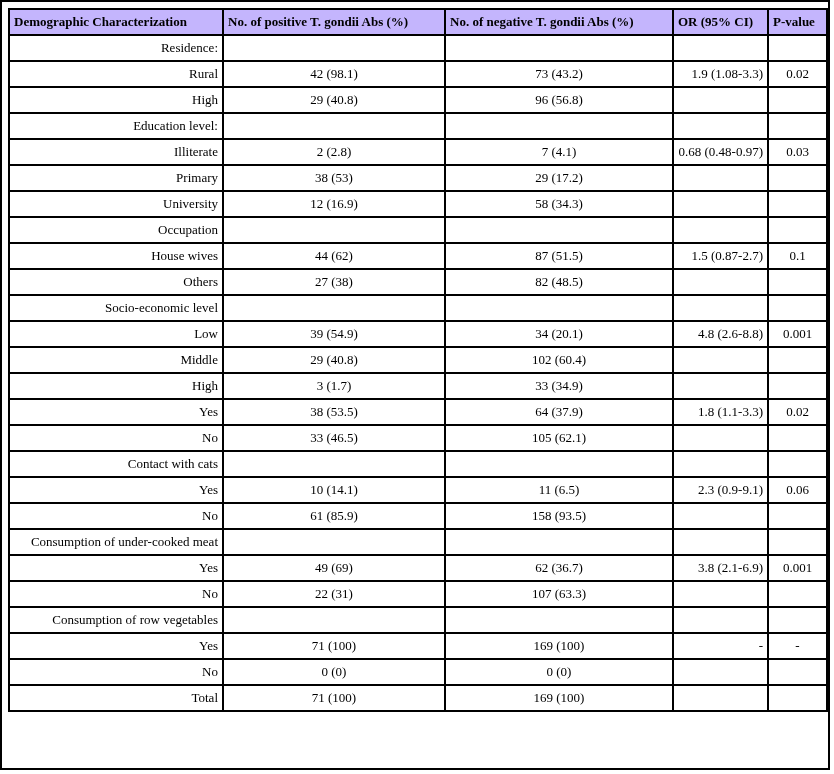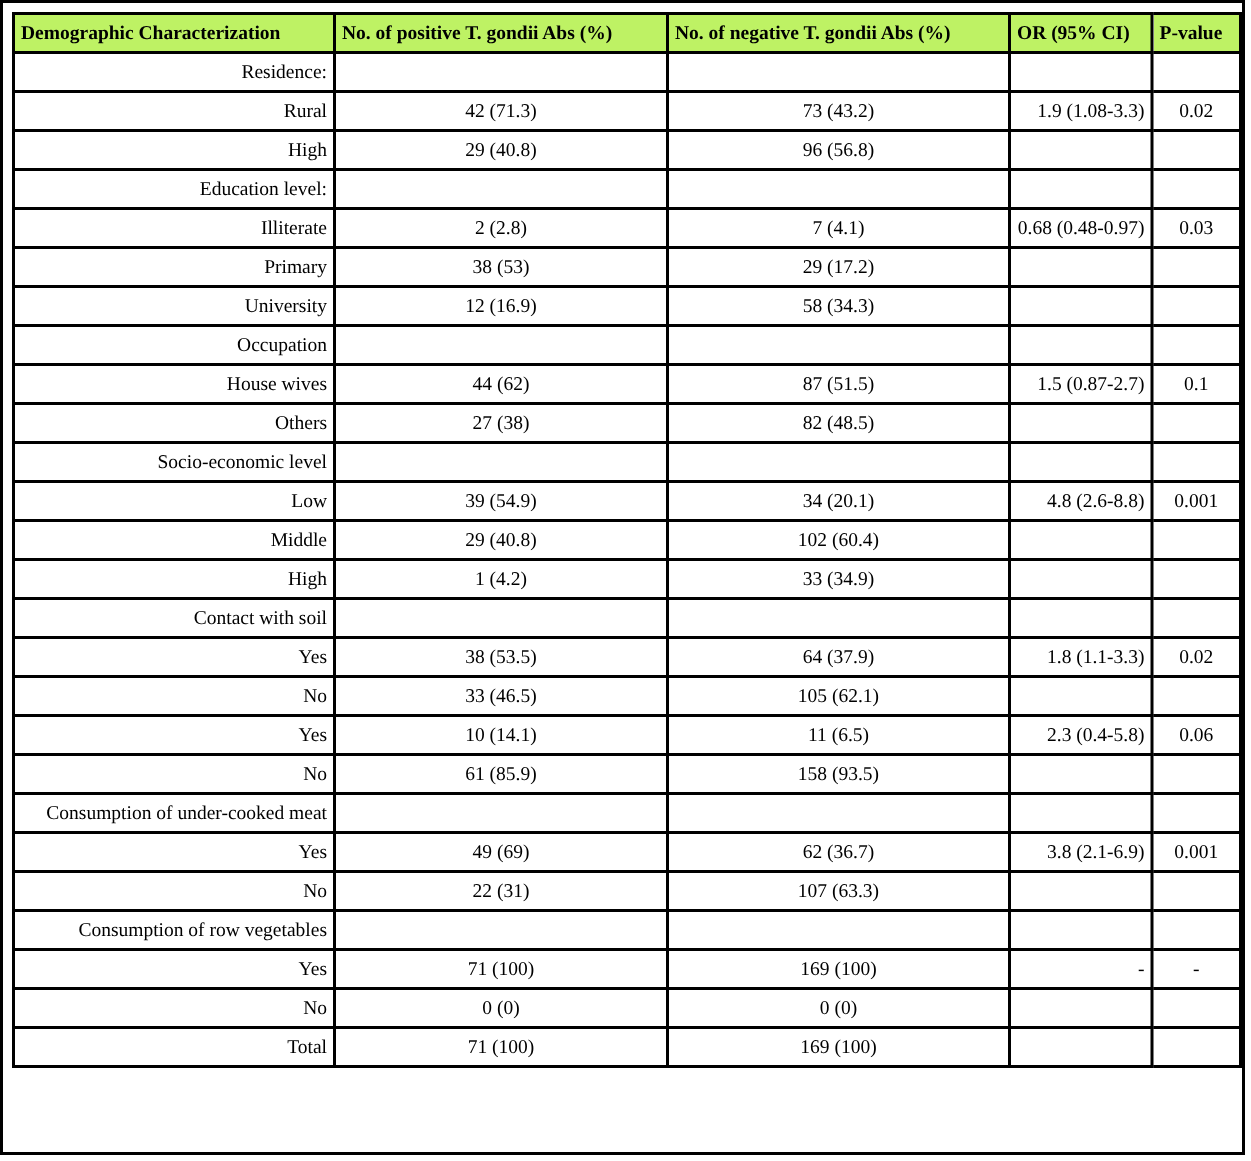--- a/index.html
+++ b/index.html
@@ -33,21 +33,21 @@
   table.demo-table td {
     border: 2px solid #000000;
     height: 22px;
     padding: 1px 4px;
     font-size: 13px;
     overflow: hidden;
     white-space: nowrap;
     box-sizing: content-box;
   }
   table.demo-table th {
-    background: #bef264;
+    background: #c4b5fd;
     text-align: left;
     font-weight: bold;
     font-size: 13px;
   }
   col.c1 { width: 214px; }
   col.c2 { width: 222px; }
   col.c3 { width: 228px; }
   col.c4 { width: 95px; }
   col.c5 { width: 59px; }
   td.label-cell { text-align: right; }
@@ -80,21 +80,21 @@
     <tbody>
         <tr>
           <td class="label-cell">Residence:</td>
           <td class="positive-count-cell"></td>
           <td class="negative-count-cell"></td>
           <td class="or-ci-cell"></td>
           <td class="p-value-cell"></td>
         </tr>
         <tr>
           <td class="label-cell">Rural</td>
-          <td class="positive-count-cell">42 (71.3)</td>
+          <td class="positive-count-cell">42 (98.1)</td>
           <td class="negative-count-cell">73 (43.2)</td>
           <td class="or-ci-cell">1.9 (1.08-3.3)</td>
           <td class="p-value-cell">0.02</td>
         </tr>
         <tr>
           <td class="label-cell">High</td>
           <td class="positive-count-cell">29 (40.8)</td>
           <td class="negative-count-cell">96 (56.8)</td>
           <td class="or-ci-cell"></td>
           <td class="p-value-cell"></td>
@@ -164,51 +164,51 @@
         </tr>
         <tr>
           <td class="label-cell">Middle</td>
           <td class="positive-count-cell">29 (40.8)</td>
           <td class="negative-count-cell">102 (60.4)</td>
           <td class="or-ci-cell"></td>
           <td class="p-value-cell"></td>
         </tr>
         <tr>
           <td class="label-cell">High</td>
-          <td class="positive-count-cell">1 (4.2)</td>
+          <td class="positive-count-cell">3 (1.7)</td>
           <td class="negative-count-cell">33 (34.9)</td>
-          <td class="or-ci-cell"></td>
-          <td class="p-value-cell"></td>
-        </tr>
-        <tr>
-          <td class="label-cell">Contact with soil</td>
-          <td class="positive-count-cell"></td>
-          <td class="negative-count-cell"></td>
           <td class="or-ci-cell"></td>
           <td class="p-value-cell"></td>
         </tr>
         <tr>
           <td class="label-cell">Yes</td>
           <td class="positive-count-cell">38 (53.5)</td>
           <td class="negative-count-cell">64 (37.9)</td>
           <td class="or-ci-cell">1.8 (1.1-3.3)</td>
           <td class="p-value-cell">0.02</td>
         </tr>
         <tr>
           <td class="label-cell">No</td>
           <td class="positive-count-cell">33 (46.5)</td>
           <td class="negative-count-cell">105 (62.1)</td>
           <td class="or-ci-cell"></td>
           <td class="p-value-cell"></td>
         </tr>
         <tr>
+          <td class="label-cell">Contact with cats</td>
+          <td class="positive-count-cell"></td>
+          <td class="negative-count-cell"></td>
+          <td class="or-ci-cell"></td>
+          <td class="p-value-cell"></td>
+        </tr>
+        <tr>
           <td class="label-cell">Yes</td>
           <td class="positive-count-cell">10 (14.1)</td>
           <td class="negative-count-cell">11 (6.5)</td>
-          <td class="or-ci-cell">2.3 (0.4-5.8)</td>
+          <td class="or-ci-cell">2.3 (0.9-9.1)</td>
           <td class="p-value-cell">0.06</td>
         </tr>
         <tr>
           <td class="label-cell">No</td>
           <td class="positive-count-cell">61 (85.9)</td>
           <td class="negative-count-cell">158 (93.5)</td>
           <td class="or-ci-cell"></td>
           <td class="p-value-cell"></td>
         </tr>
         <tr>

